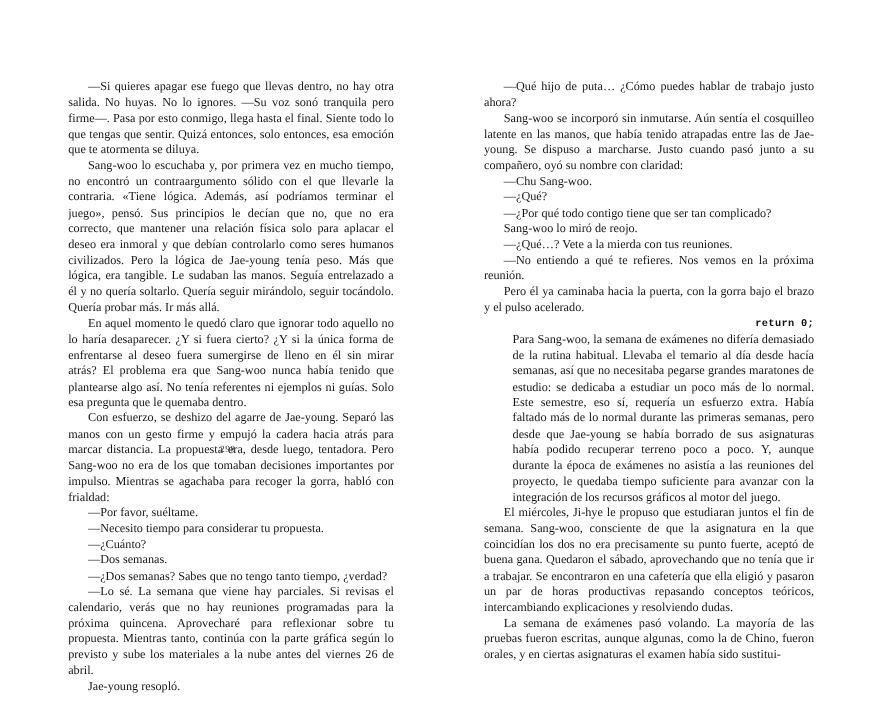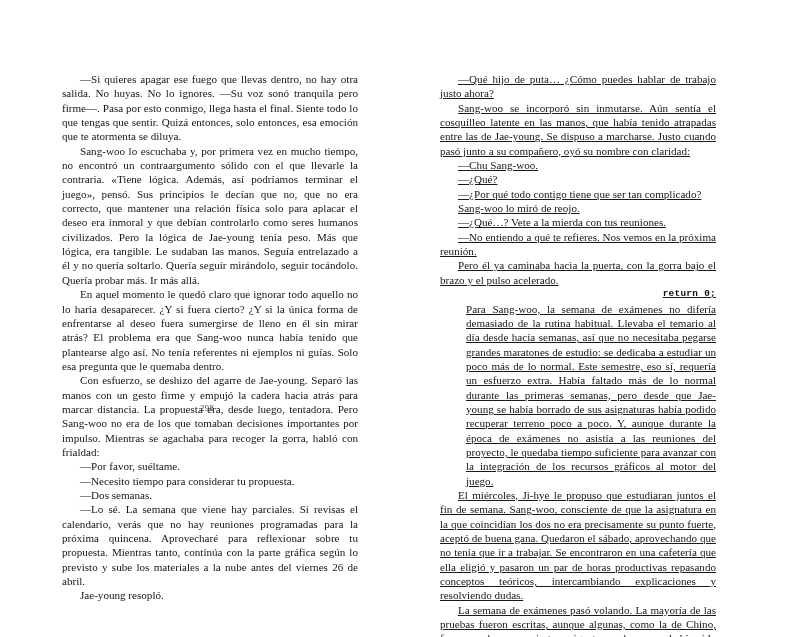--- a/index.html
+++ b/index.html
@@ -22,21 +22,21 @@
     background: #ffffff;
   }
   .page {
     position: relative;
     width: 400px;
     height: 455px;
     background: #ffffff;
     box-sizing: border-box;
   }
   .page-left  { padding: 72px 42px 0 62px; }
-  .page-right { padding: 72px 84px 0 40px; text-decoration: underline; }
+  .page-right { padding: 72px 60px 0 40px; }
 
   .textblock {
     font-size: 11.1px;
     line-height: 14.35px;
     text-align: justify;
     text-justify: inter-word;
     hyphens: manual;
     color: #151515;
   }
   .textblock p {
@@ -82,21 +82,23 @@
 <div class="spread">
 
   <div class="page page-left">
     <div class="textblock">
       <p>—Si quieres apagar ese fuego que llevas dentro, no hay otra salida. No huyas. No lo ignores. —Su voz sonó tranquila pero firme—. Pasa por esto conmigo, llega hasta el final. Siente todo lo que tengas que sentir. Quizá entonces, solo entonces, esa emoción que te atormenta se diluya.</p>
       <p>Sang-woo lo escuchaba y, por primera vez en mucho tiempo, no encontró un contraargumento sólido con el que llevarle la contraria. «Tiene lógica. Además, así podríamos terminar el juego», pensó. Sus principios le decían que no, que no era correcto, que mantener una relación física solo para aplacar el deseo era inmoral y que debían controlarlo como seres humanos civilizados. Pero la lógica de Jae-young tenía peso. Más que lógica, era tangible. Le sudaban las manos. Seguía entrelazado a él y no quería soltarlo. Quería seguir mirándolo, seguir tocándolo. Quería probar más. Ir más allá.</p>
       <p>En aquel momento le quedó claro que ignorar todo aquello no lo haría desaparecer. ¿Y si fuera cierto? ¿Y si la única forma de enfrentarse al deseo fuera sumergirse de lleno en él sin mirar atrás? El problema era que Sang-woo nunca había tenido que plantearse algo así. No tenía referentes ni ejemplos ni guías. Solo esa pregunta que le quemaba dentro.</p>
       <p>Con esfuerzo, se deshizo del agarre de Jae-young. Separó las manos con un gesto firme y empujó la cadera hacia atrás para marcar distancia. La propuesta era, desde luego, tentadora. Pero Sang-woo no era de los que tomaban decisiones importantes por impulso. Mientras se agachaba para recoger la gorra, habló con frialdad:</p>
       <p>—Por favor, suéltame.</p>
       <p>—Necesito tiempo para considerar tu propuesta.</p>
+      <p>—¿Cuánto?</p>
       <p>—Dos semanas.</p>
+      <p>—¿Dos semanas? Sabes que no tengo tanto tiempo, ¿verdad?</p>
       <p>—Lo sé. La semana que viene hay parciales. Si revisas el calendario, verás que no hay reuniones programadas para la próxima quincena. Aprovecharé para reflexionar sobre tu propuesta. Mientras tanto, continúa con la parte gráfica según lo previsto y sube los materiales a la nube antes del viernes 26 de abril.</p>
       <p>Jae-young resopló.</p>
     </div>
     <div class="folio folio-left">298</div>
   </div>
 
   <div class="gutter"></div>
 
   <div class="page page-right">
     <div class="textblock">

